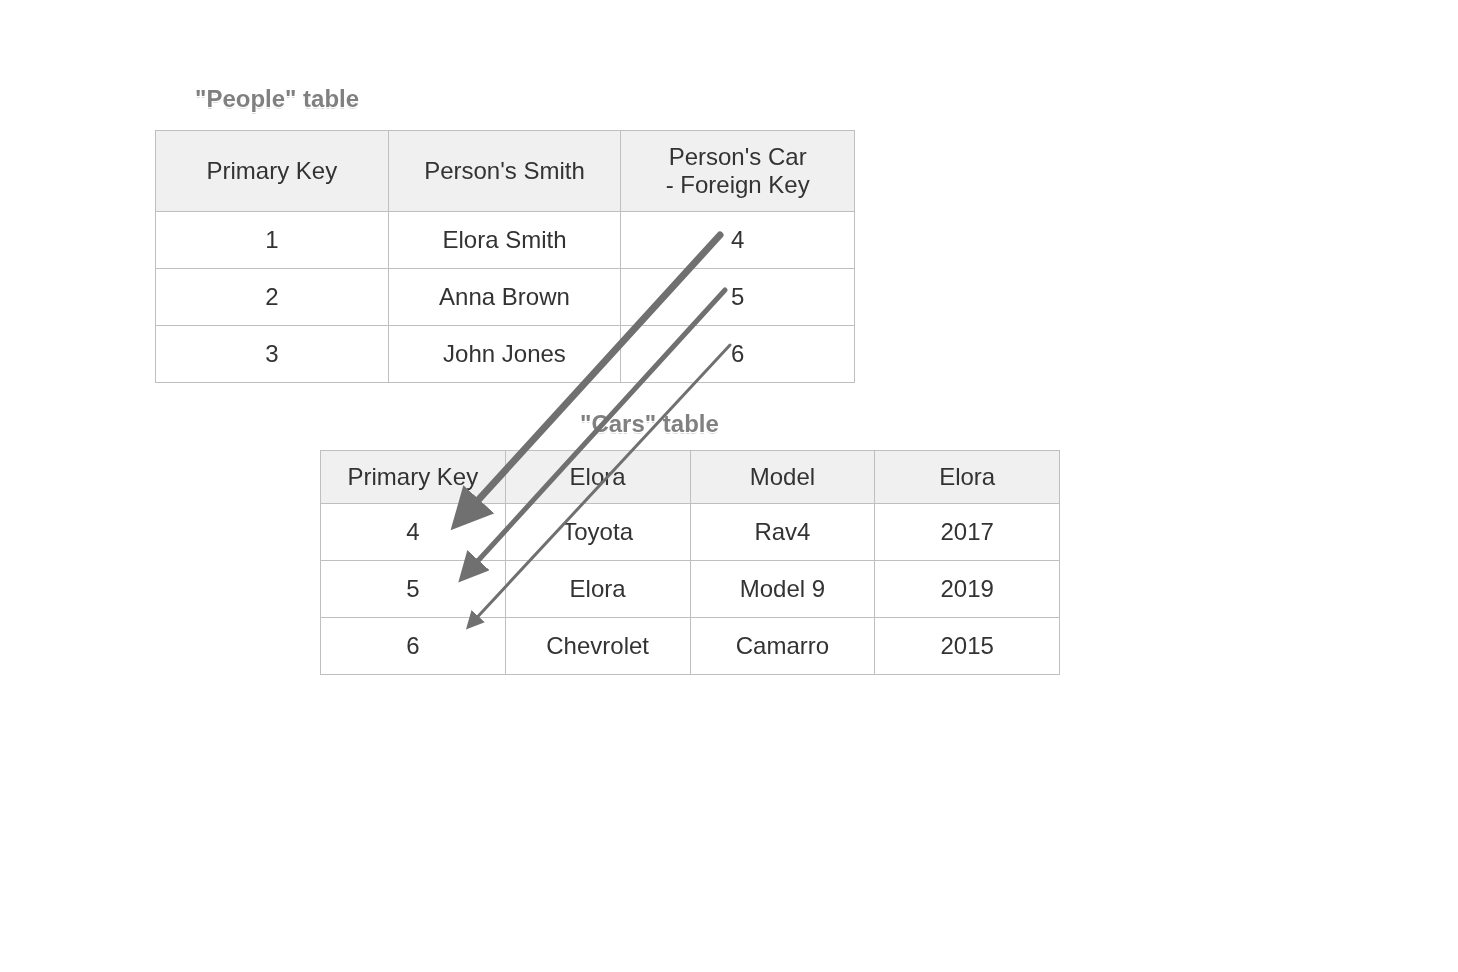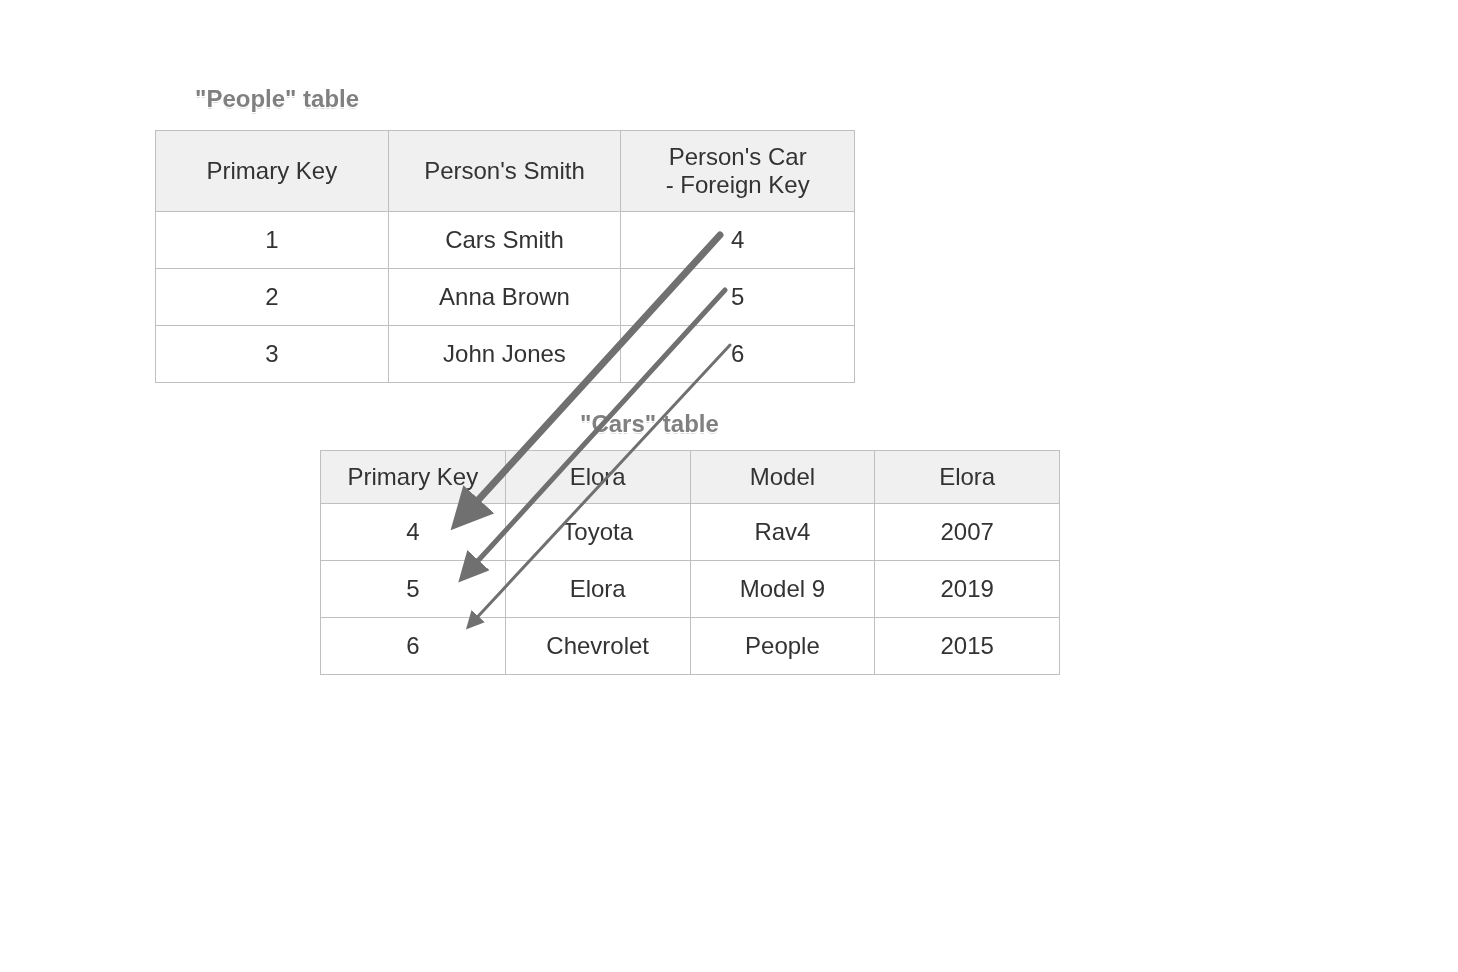--- a/index.html
+++ b/index.html
@@ -84,21 +84,21 @@
     <thead>
       <tr>
         <th>Primary Key</th>
         <th>Person's Smith</th>
         <th><span>Person's Car<br>- Foreign Key</span></th>
       </tr>
     </thead>
     <tbody>
       <tr>
         <td>1</td>
-        <td>Cars Smith</td>
+        <td>Elora Smith</td>
         <td>4</td>
       </tr>
       <tr>
         <td>2</td>
         <td>Anna Brown</td>
         <td>5</td>
       </tr>
       <tr>
         <td>3</td>
         <td>John Jones</td>
@@ -122,32 +122,32 @@
         <th>Elora</th>
         <th>Model</th>
         <th>Elora</th>
       </tr>
     </thead>
     <tbody>
       <tr>
         <td>4</td>
         <td>Toyota</td>
         <td>Rav4</td>
-        <td>2007</td>
+        <td>2017</td>
       </tr>
       <tr>
         <td>5</td>
         <td>Elora</td>
         <td>Model 9</td>
         <td>2019</td>
       </tr>
       <tr>
         <td>6</td>
         <td>Chevrolet</td>
-        <td>People</td>
+        <td>Camarro</td>
         <td>2015</td>
       </tr>
     </tbody>
   </table>
 
   <svg class="arrows">
     <defs>
       <marker id="arrowhead" markerWidth="6" markerHeight="6" refX="4" refY="3" orient="auto" markerUnits="strokeWidth">
         <path d="M0,0 L6,3 L0,6 Z" fill="#707070"></path>
       </marker>

